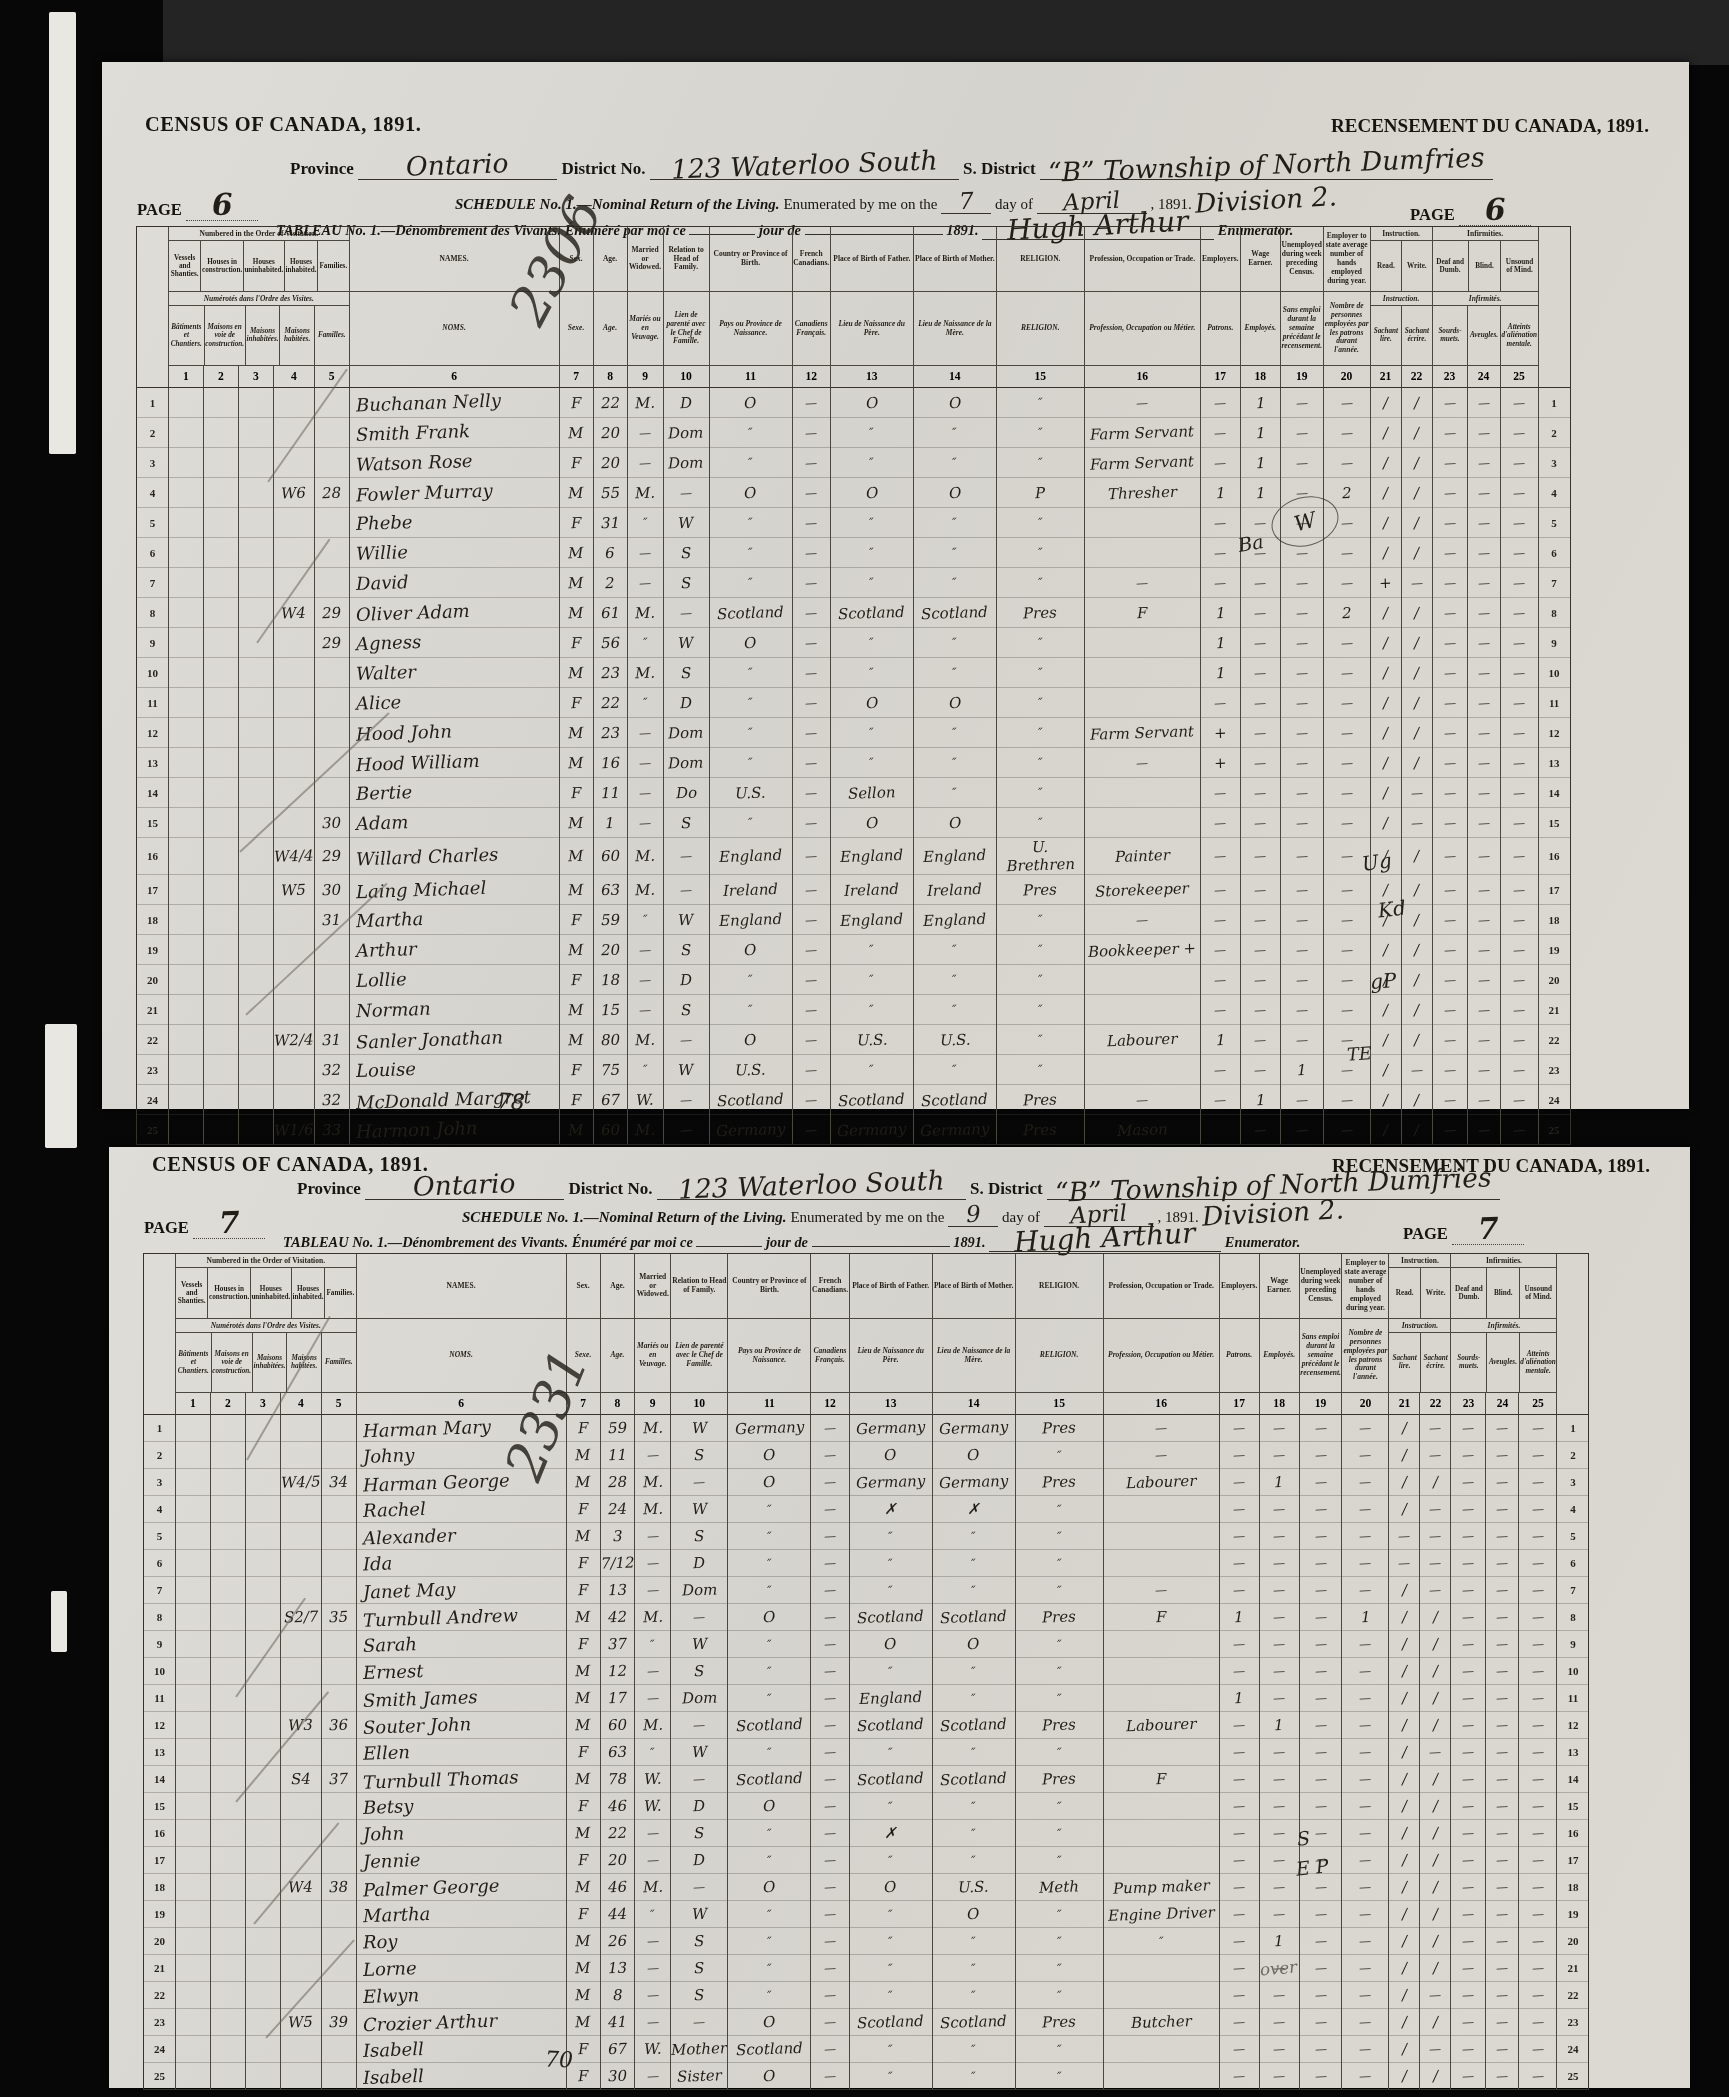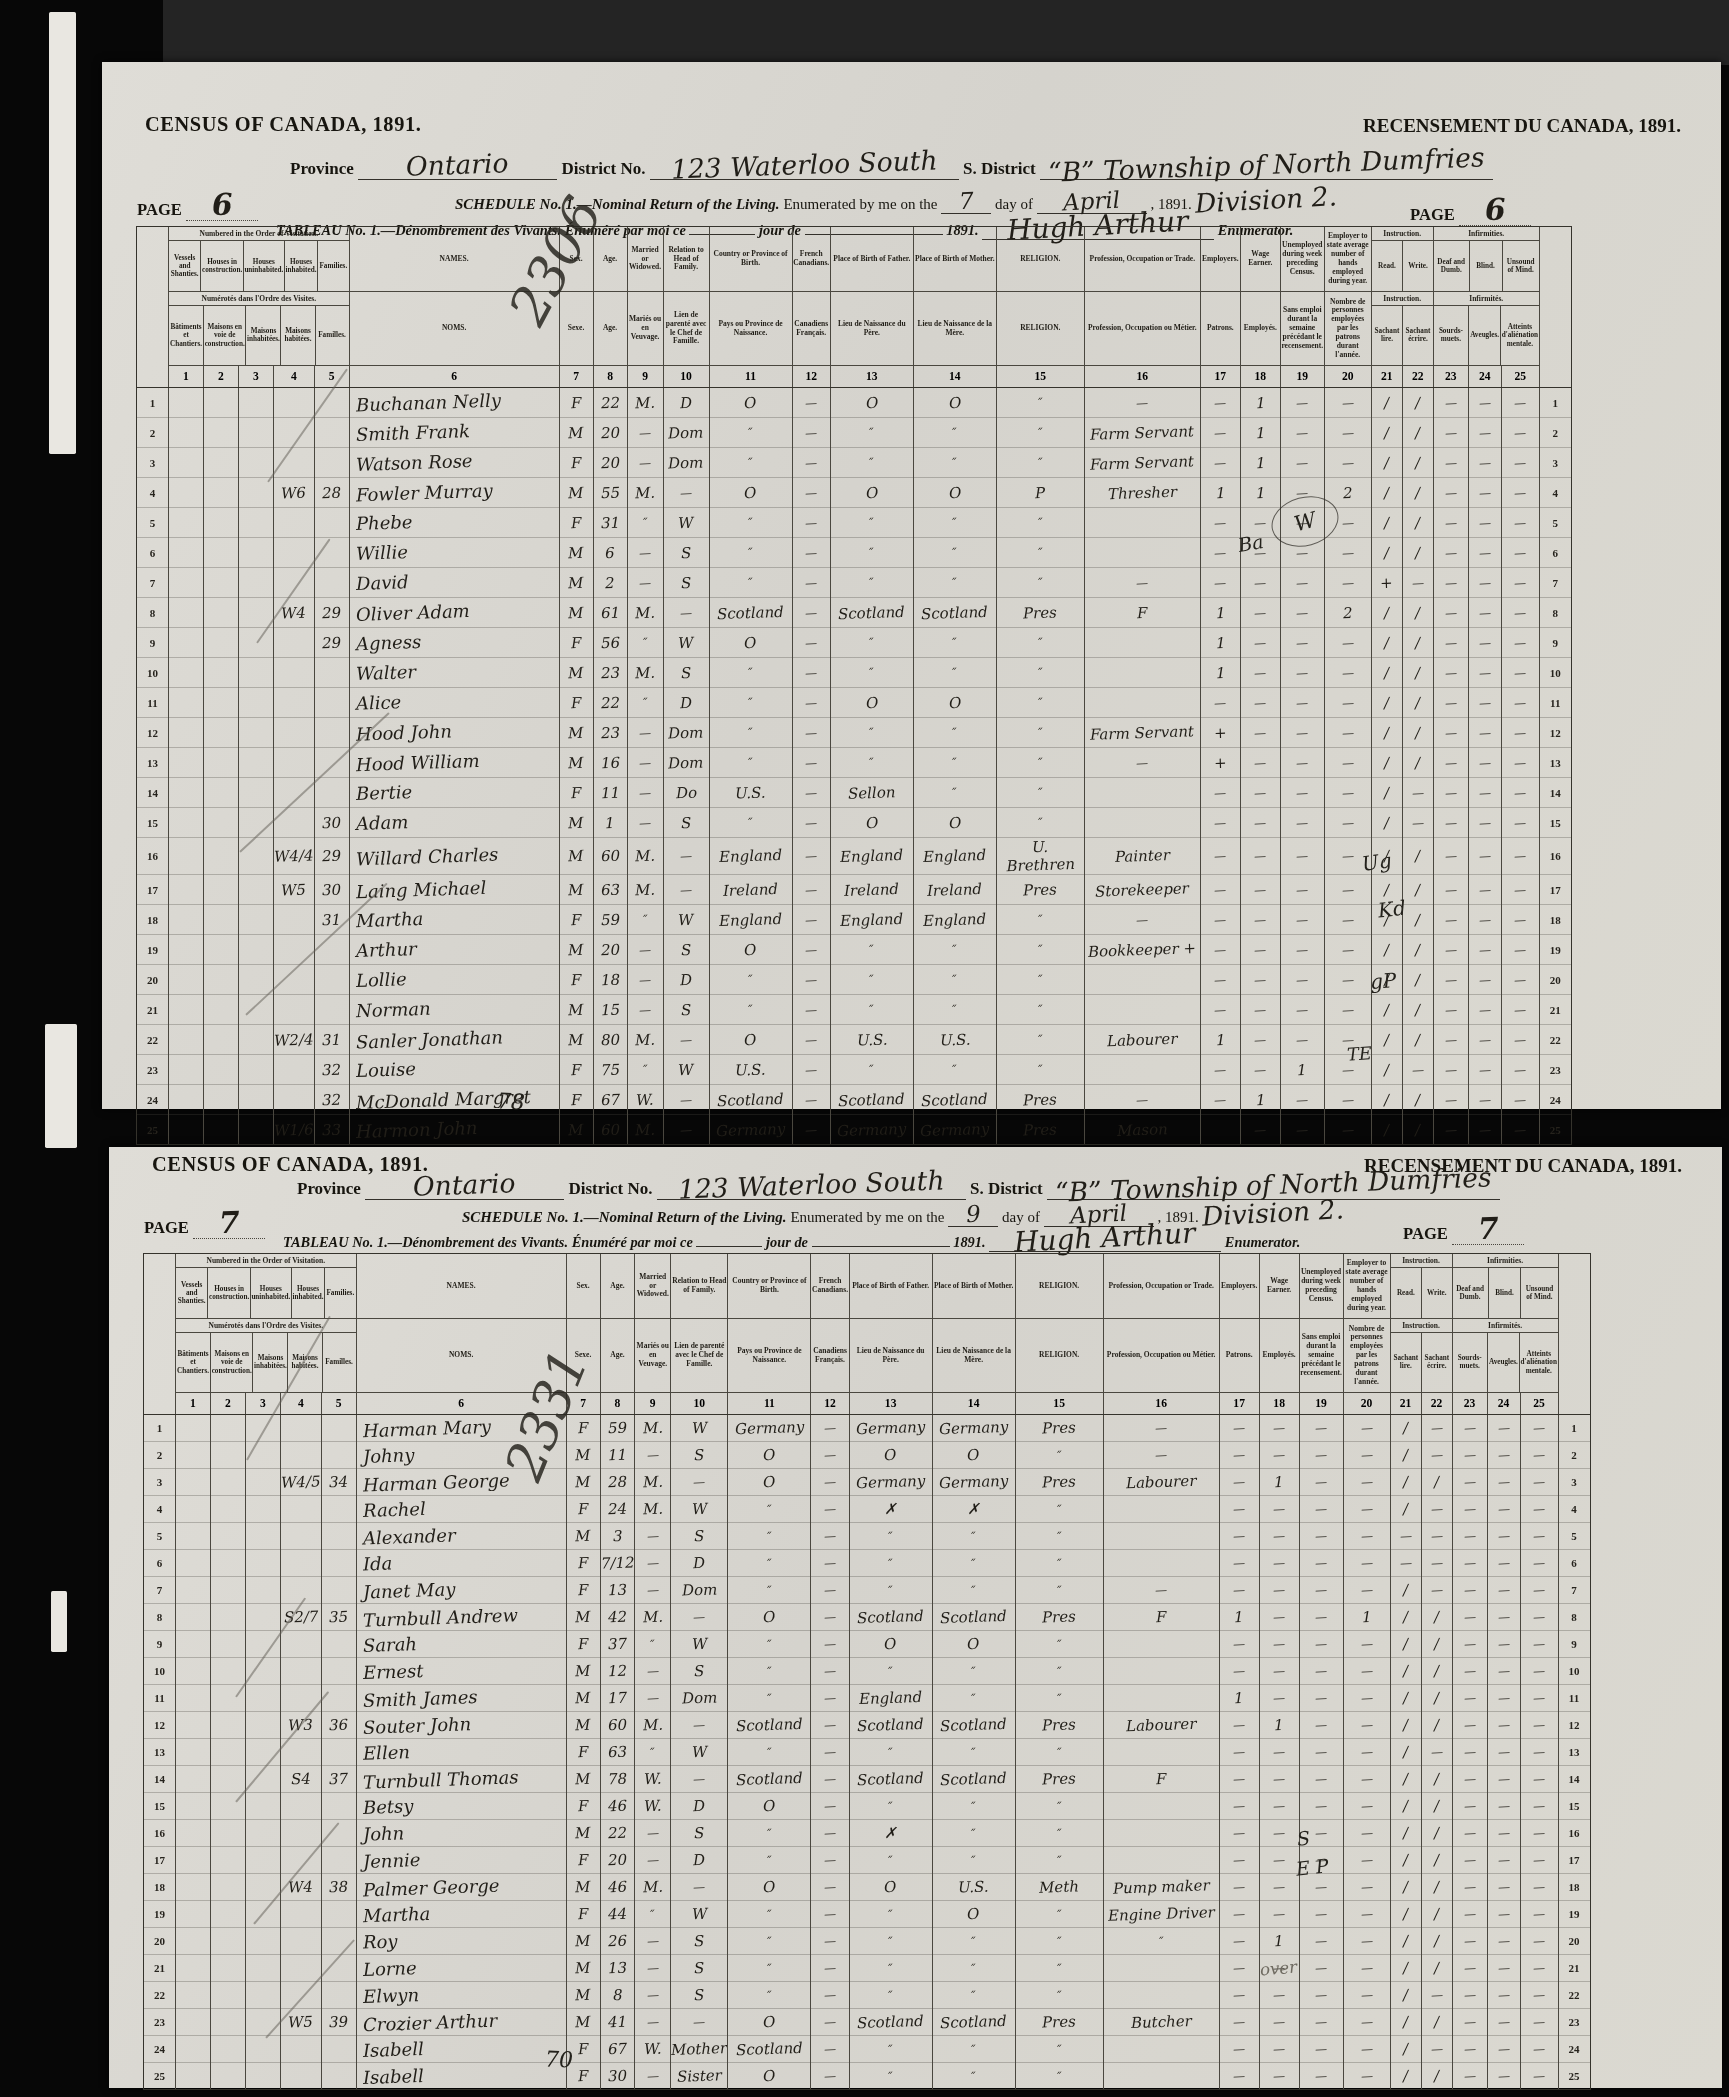--- a/index.html
+++ b/index.html
@@ -1,21 +1,21 @@
 <!DOCTYPE html>
 <html style="font-size:8.8px"><head>
 <meta charset="utf-8">
 <style>
   html,body{margin:0;padding:0;background:#000;}
   #canvas{position:relative;width:1729px;height:2097px;background:#070707;overflow:hidden;
           font-family:"Liberation Serif",serif;}
   .band{position:absolute;left:163px;top:0;width:1566px;height:65px;background:#242424;}
   .strip{position:absolute;background:#e9e7e1;border-radius:1.7px;}
   .page{position:absolute;background:linear-gradient(115deg,#dfddd7 0%,#d5d3cd 45%,#dbd9d1 100%);
-        box-shadow:0 0 7.7px rgba(0,0,0,.8);padding-left:32px;}
+        box-shadow:0 0 7.7px rgba(0,0,0,.8);}
   #page-1{left:102px;top:62px;width:1587px;height:1047px;}
   #page-2{left:109px;top:1147px;width:1581px;height:941px;}
 
   .printed{color:#17150f;}
   .hw{font-family:"DejaVu Serif",serif;font-style:italic;color:#211e18;}
 
   .census-title{position:absolute;left:43px;font-size:20.4px;font-weight:bold;letter-spacing:0.6px;}
   #page-1 .census-title{top:51px;} #page-2 .census-title{top:5.5px;}
   .recensement{position:absolute;right:40px;font-size:19px;font-weight:bold;}
   #page-1 .recensement{top:53px;} #page-2 .recensement{top:7.7px;}
@@ -45,21 +45,21 @@
   #page-1 .tableau-line{top:160px;} #page-2 .tableau-line{top:87px;}
   .tableau-line .t{font-style:italic;font-weight:bold;}
   .bl-ce{width:66px;} .bl-jour{width:138px;} .bl-sig{width:232px;border-bottom:1.1px solid #33302a;}
   .bl-sig .hw{font-size:28px;}
 
   table.census-table{position:absolute;left:34px;border-collapse:collapse;table-layout:fixed;
       border:1.7px double #35332c;}
   #page-1 table.census-table{top:164px;} #page-2 table.census-table{top:106px;}
   .census-table th,.census-table td{border:0.6px solid #4a473f;padding:0;overflow:hidden;}
   .row-en th{height:64px;vertical-align:middle;}
-  .row-fr th{height:73px;vertical-align:middle;}
+  .row-fr th{height:73px;vertical-align:middle;font-style:italic;}
   .row-numbers th{height:21px;font-size:11.6px;font-weight:bold;border-bottom:1.7px double #35332c;}
   .colhead{font-size:7.5px;line-height:1.18;text-align:center;padding:1.1px 0.6px;font-weight:bold;color:#201d16;}
   .grp-title{font-size:7.5px;font-weight:bold;text-align:center;padding:2.2px 0 1.7px 0;border-bottom:0.6px solid #4a473f;color:#201d16;}
   .subgrid{display:grid;align-items:stretch;height:calc(100% - 13.2px);}
   .subgrid span{border-left:0.6px solid #4a473f;display:flex;align-items:center;justify-content:center;
       font-size:7.2px;line-height:1.15;text-align:center;font-weight:bold;padding:0.6px;color:#201d16;}
   .subgrid span:first-child{border-left:none;}
   th.rn-head{border-bottom:1.7px double #35332c;}
 
   #page-1 tbody td{height:29px;} #page-2 tbody td{height:26px;}

